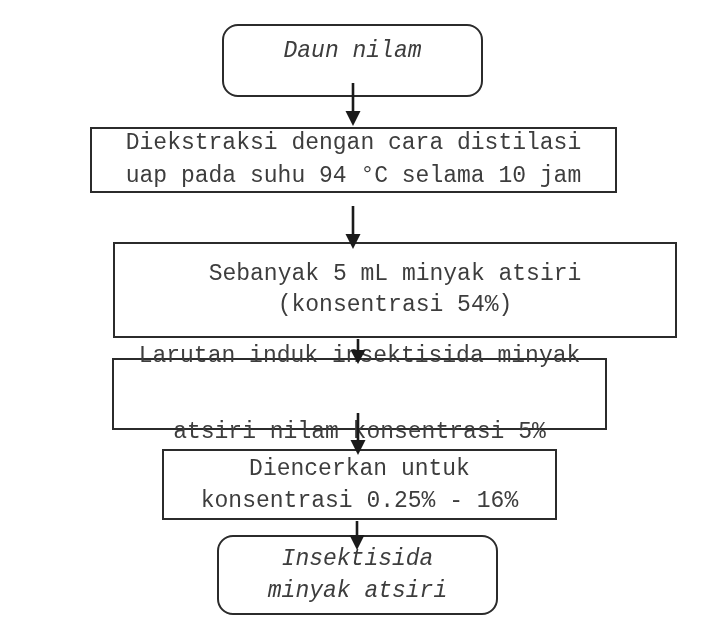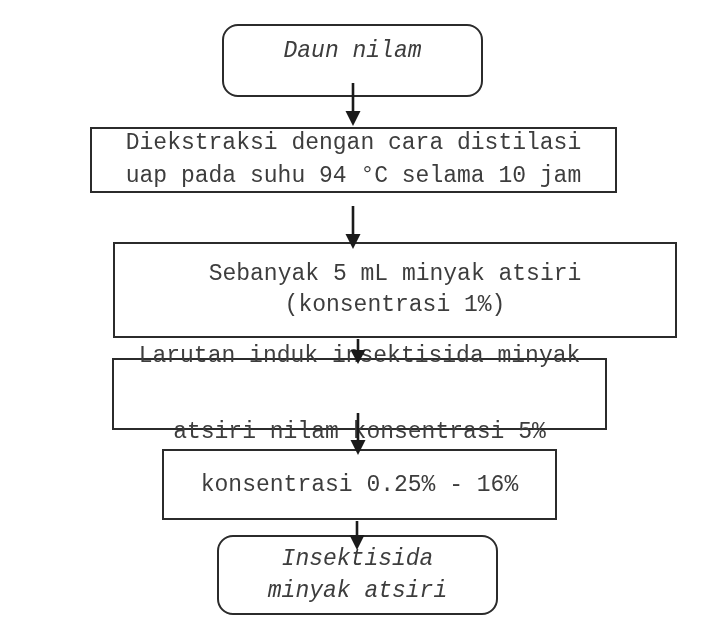--- a/index.html
+++ b/index.html
@@ -62,29 +62,30 @@
     <span class="line">Daun nilam</span>
   </div>
 
   <div class="node" id="n1">
     <span class="line">Diekstraksi dengan cara distilasi</span>
     <span class="line">uap pada suhu 94 °C selama 10 jam</span>
   </div>
 
   <div class="node" id="n2">
     <span class="line">Sebanyak 5 mL minyak atsiri</span>
-    <span class="line">(konsentrasi 1%)</span>
+    <span class="line">(konsentrasi 54%)</span>
   </div>
 
   <div class="node" id="n3">
     <span class="line">Larutan induk insektisida minyak</span>
     <span class="line">atsiri nilam konsentrasi 5%</span>
   </div>
 
   <div class="node" id="n4">
+    <span class="line">Diencerkan untuk</span>
     <span class="line">konsentrasi 0.25% - 16%</span>
   </div>
 
   <div class="node rounded" id="n5">
     <span class="line">Insektisida</span>
     <span class="line">minyak atsiri</span>
   </div>
 
   <svg class="arrows" width="722" height="633" viewBox="0 0 722 633">
     <g stroke="#1a1a1a" stroke-width="2.6" fill="#1a1a1a">

